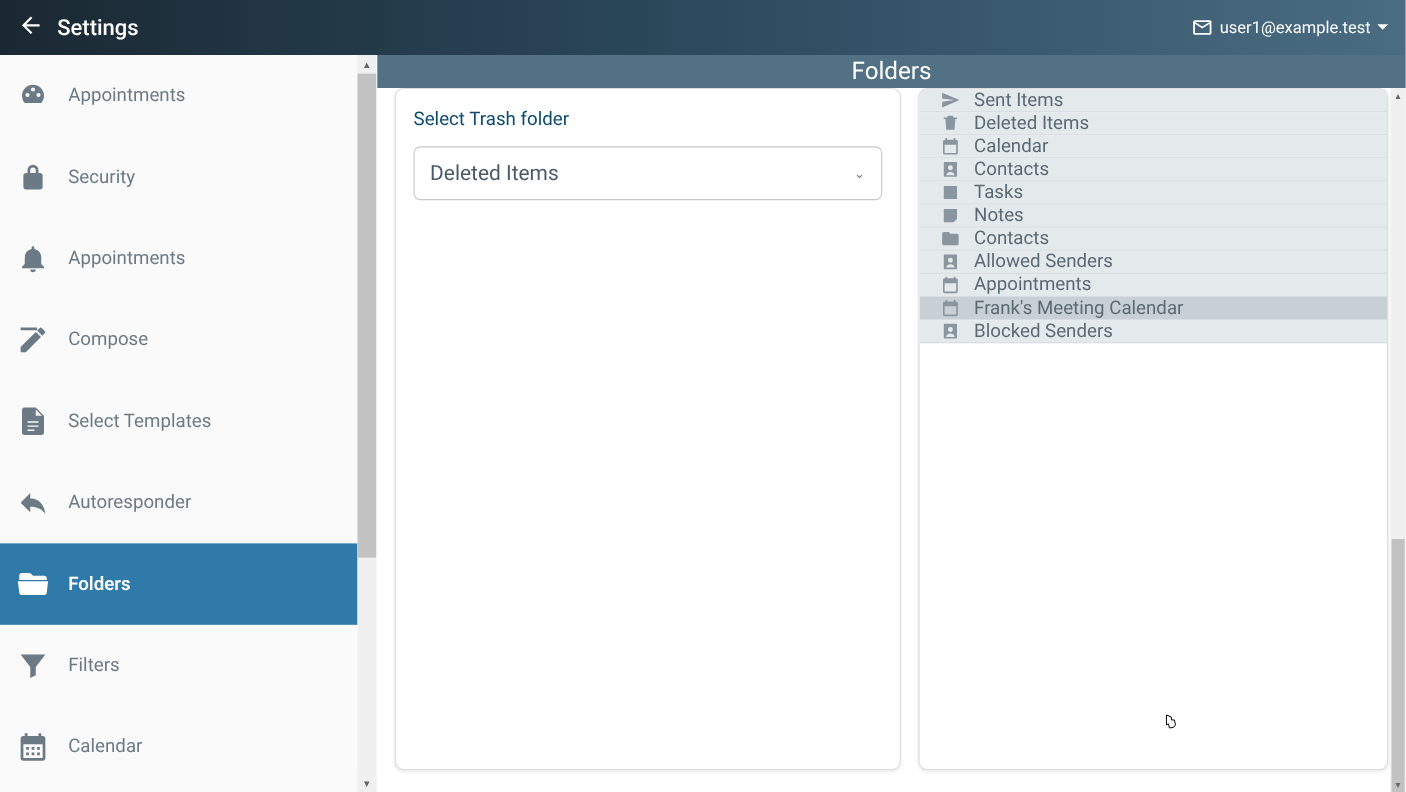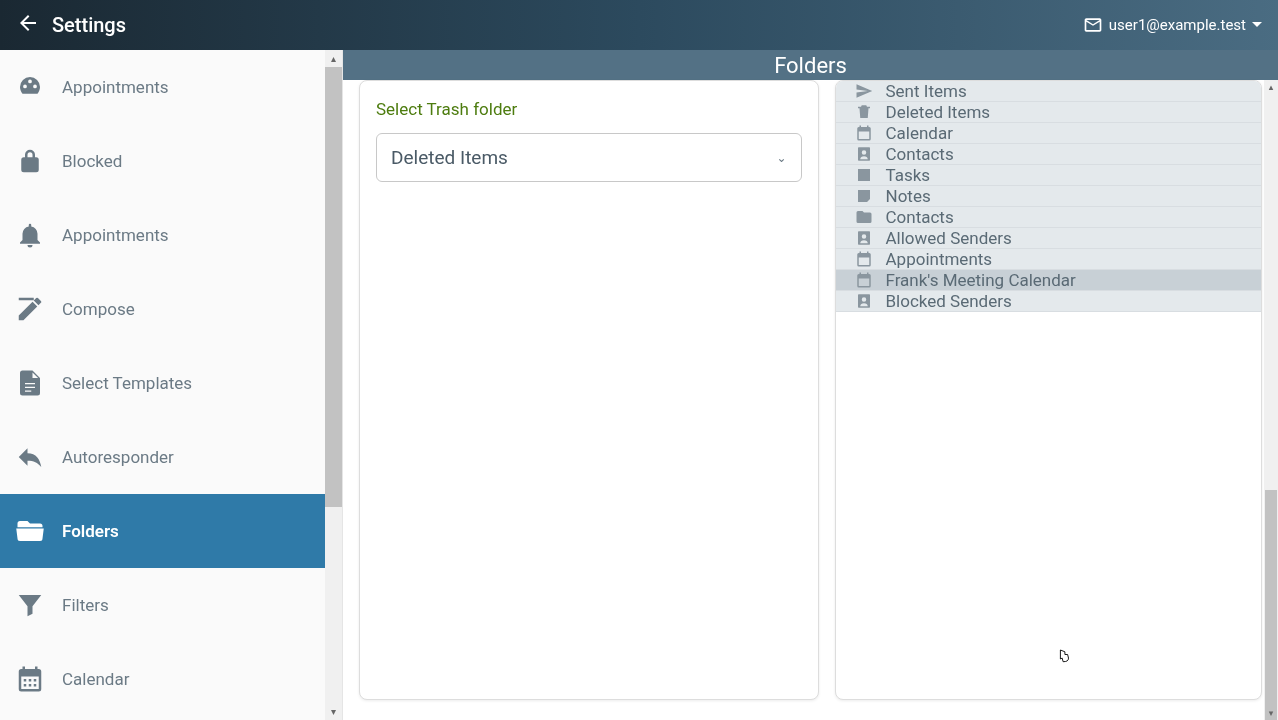--- a/index.html
+++ b/index.html
@@ -102,21 +102,21 @@
   flex: 1;
   background: #fff;
   border: 1px solid #ddd;
   border-radius: 8px;
   box-shadow: 0 1px 3px rgba(0,0,0,0.08);
   overflow: hidden;
   display: flex;
   flex-direction: column;
 }
 .panel.left { padding: 18px 16px; }
-.panel-label { font-size: 17px; color: #4d7c0f; margin-bottom: 14px; }
+.panel-label { font-size: 17px; color: #0c4a6e; margin-bottom: 14px; }
 .select-wrap {
   border: 1px solid #c8c8c8;
   border-radius: 6px;
   padding: 12px 14px;
   display: flex;
   align-items: center;
   justify-content: space-between;
   cursor: pointer;
   font-size: 19px;
   color: #4a5a66;
@@ -205,21 +205,21 @@
             </svg>
           </span>
     <span>Appointments</span>
         </div>
         <div class="side-item">
           <span class="icon">
             <svg width="30" height="30" viewBox="0 0 24 24">
               <path d="M17 9h-1V7a4 4 0 10-8 0v2H7a2 2 0 00-2 2v8a2 2 0 002 2h10a2 2 0 002-2v-8a2 2 0 00-2-2zm-7-2a2 2 0 114 0v2h-4z"></path>
             </svg>
           </span>
-    <span>Blocked</span>
+    <span>Security</span>
         </div>
         <div class="side-item">
           <span class="icon">
             <svg width="30" height="30" viewBox="0 0 24 24">
               <path d="M12 22a2 2 0 002-2h-4a2 2 0 002 2zm6-6V11a6 6 0 00-5-5.9V4a1 1 0 10-2 0v1.1A6 6 0 006 11v5l-2 2v1h16v-1z"></path>
             </svg>
           </span>
     <span>Appointments</span>
         </div>
         <div class="side-item">

